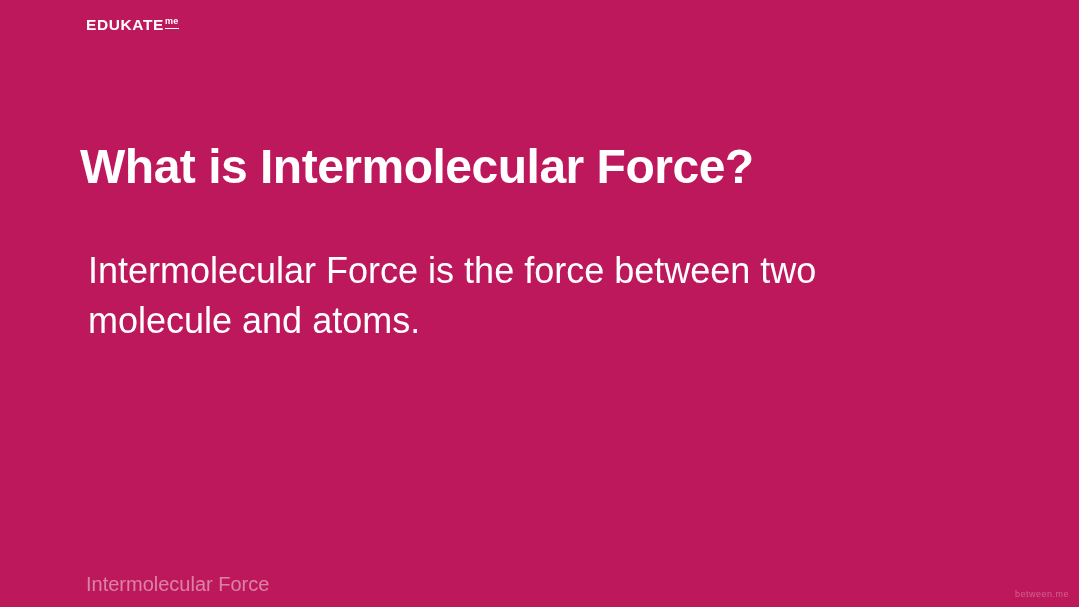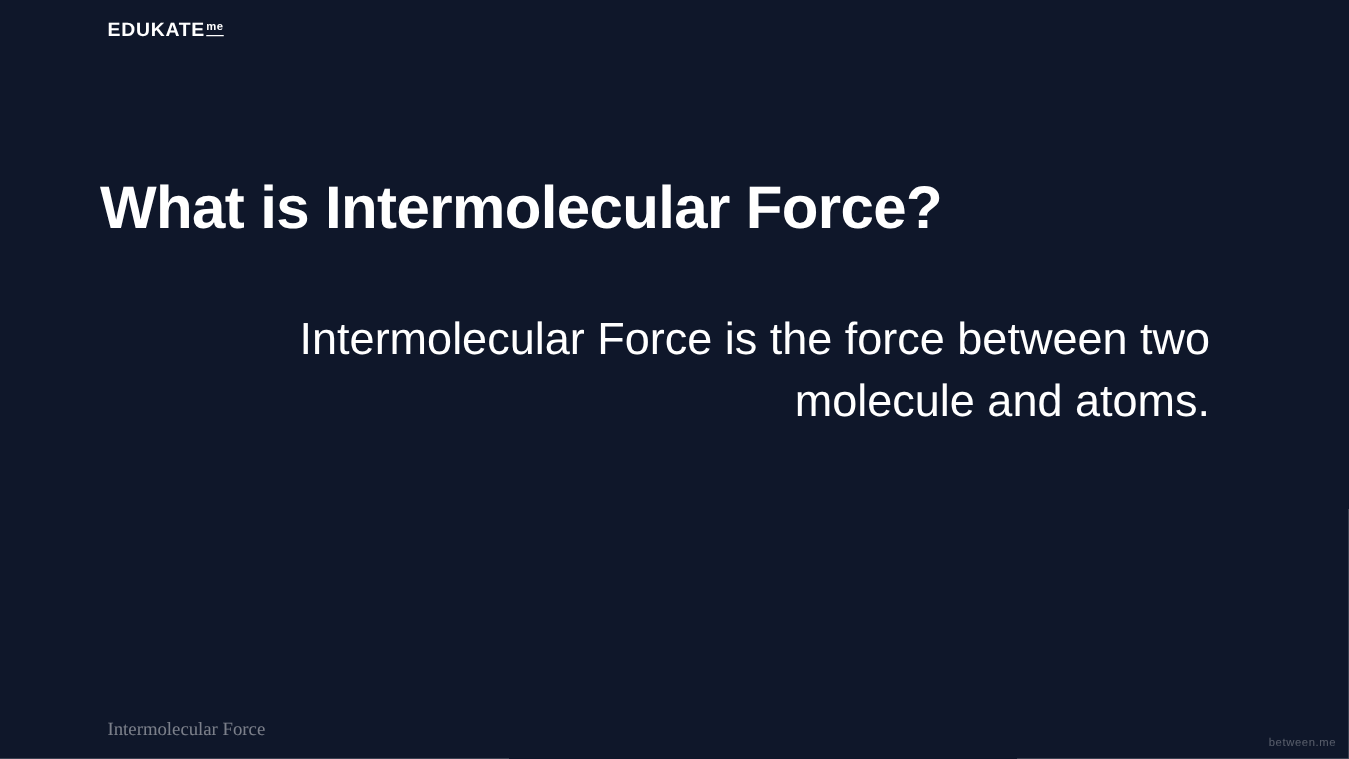--- a/index.html
+++ b/index.html
@@ -9,21 +9,21 @@
   body {
     width: 1079px;
     height: 607px;
     overflow: hidden;
     font-family: "Liberation Sans", sans-serif;
   }
   .slide {
     position: relative;
     width: 1079px;
     height: 607px;
-    background: #0f172a;
+    background: #be185d;
     overflow: hidden;
   }
   .logo {
     position: absolute;
     left: 86px;
     top: 16px;
     display: flex;
     align-items: flex-start;
     color: #ffffff;
     letter-spacing: 0.4px;
@@ -56,30 +56,28 @@
   }
   .body-text {
     position: absolute;
     left: 88px;
     top: 246px;
     width: 880px;
     font-size: 36px;
     font-weight: normal;
     color: #ffffff;
     line-height: 50px;
-    text-align: right;
   }
   .footer {
     position: absolute;
     left: 86px;
     bottom: 10px;
     color: rgba(255, 255, 255, 0.45);
-    font-size: 15px;
+    font-size: 20px;
     line-height: 25px;
-    font-family: Liberation Serif, serif;
   }
   .footer div {
     white-space: nowrap;
   }
   .corner-mark {
     position: absolute;
     right: 10px;
     bottom: 8px;
     font-size: 9px;
     color: rgba(255, 255, 255, 0.30);

